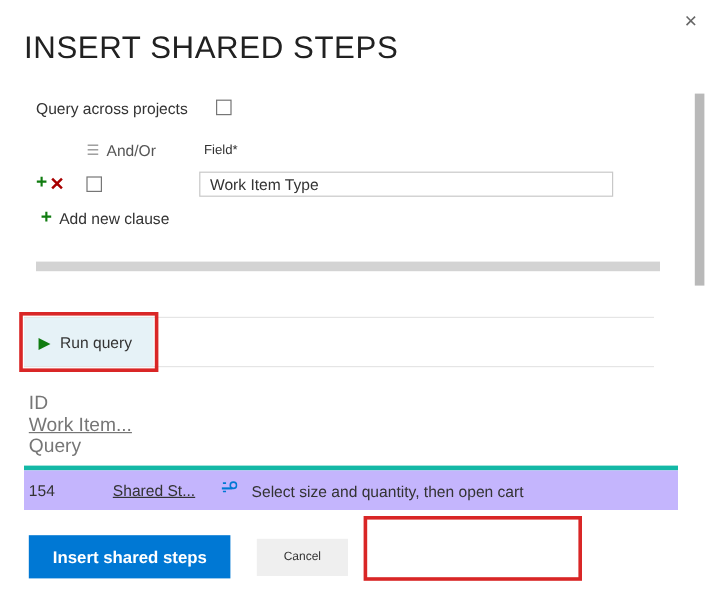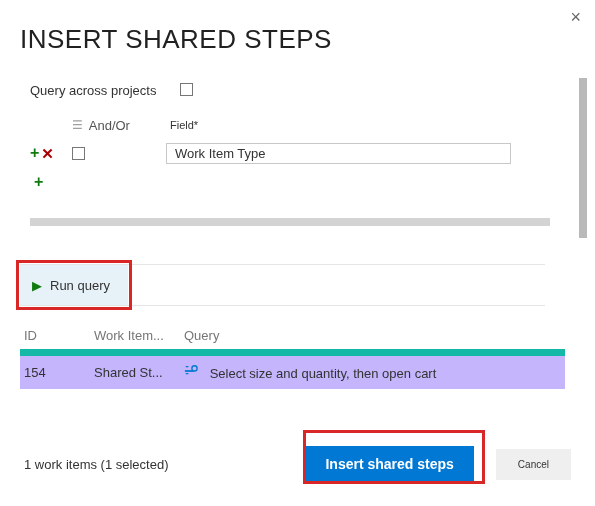--- a/index.html
+++ b/index.html
@@ -160,25 +160,26 @@
   .results {
     position: absolute;
     left: 20px;
     top: 322px;
     width: 545px;
   }
   .results-header {
     display: flex;
     padding: 6px 4px;
     color: #767676;
-    font-size: 13px;
-    border-bottom: 7px solid #14b8a6;
+    font-size: 16px;
+    border-bottom: 4px solid #14b8a6;
+    flex-direction: column;
   }
   .col-id { width: 70px; }
-  .col-wit { width: 90px; }
+  .col-wit { width: 90px; text-decoration: underline; }
   .col-title { flex: 1; }
   .results-row {
     display: flex;
     align-items: center;
     padding: 8px 4px;
     background: #c4b5fd;
     font-size: 13px;
   }
   .icon-steps {
     display: inline-block;
@@ -260,20 +261,21 @@
           <span class="x-red">✕</span>
         </div>
         <div class="andor-cell">
           <span class="checkbox"></span>
         </div>
         <input class="field-input" value="Work Item Type" style="">
       </div>
 
       <div class="add-clause">
         <span class="plus-green">+</span>
+        <span>Add new clause</span>
       </div>
 
       <div class="hscroll"></div>
     </div>
   </div>
 
   <div class="run-query">
     <div class="run-query-btn">
       <span class="play">▶</span>
       <span>Run query</span>
@@ -298,20 +300,19 @@
               <circle cx="12" cy="5" r="3" fill="none" stroke="#0078d4" stroke-width="1.5"></circle>
               <path d="M2 3 L5 3 M2 11 L5 11" stroke="#0078d4" stroke-width="1.5"></path>
             </svg>
         </span>
         <span>Select size and quantity, then open cart</span>
       </div>
     </div>
   </div>
 
   <div class="footer">
-    <div class="status">1 work items (1 selected)</div>
     <button class="btn-primary">Insert shared steps</button>
     <button class="btn-secondary">Cancel</button>
   </div>
 
   <div class="highlight-box-1 primary-highlight"></div>
 
 </div>
 
 </body></html>

